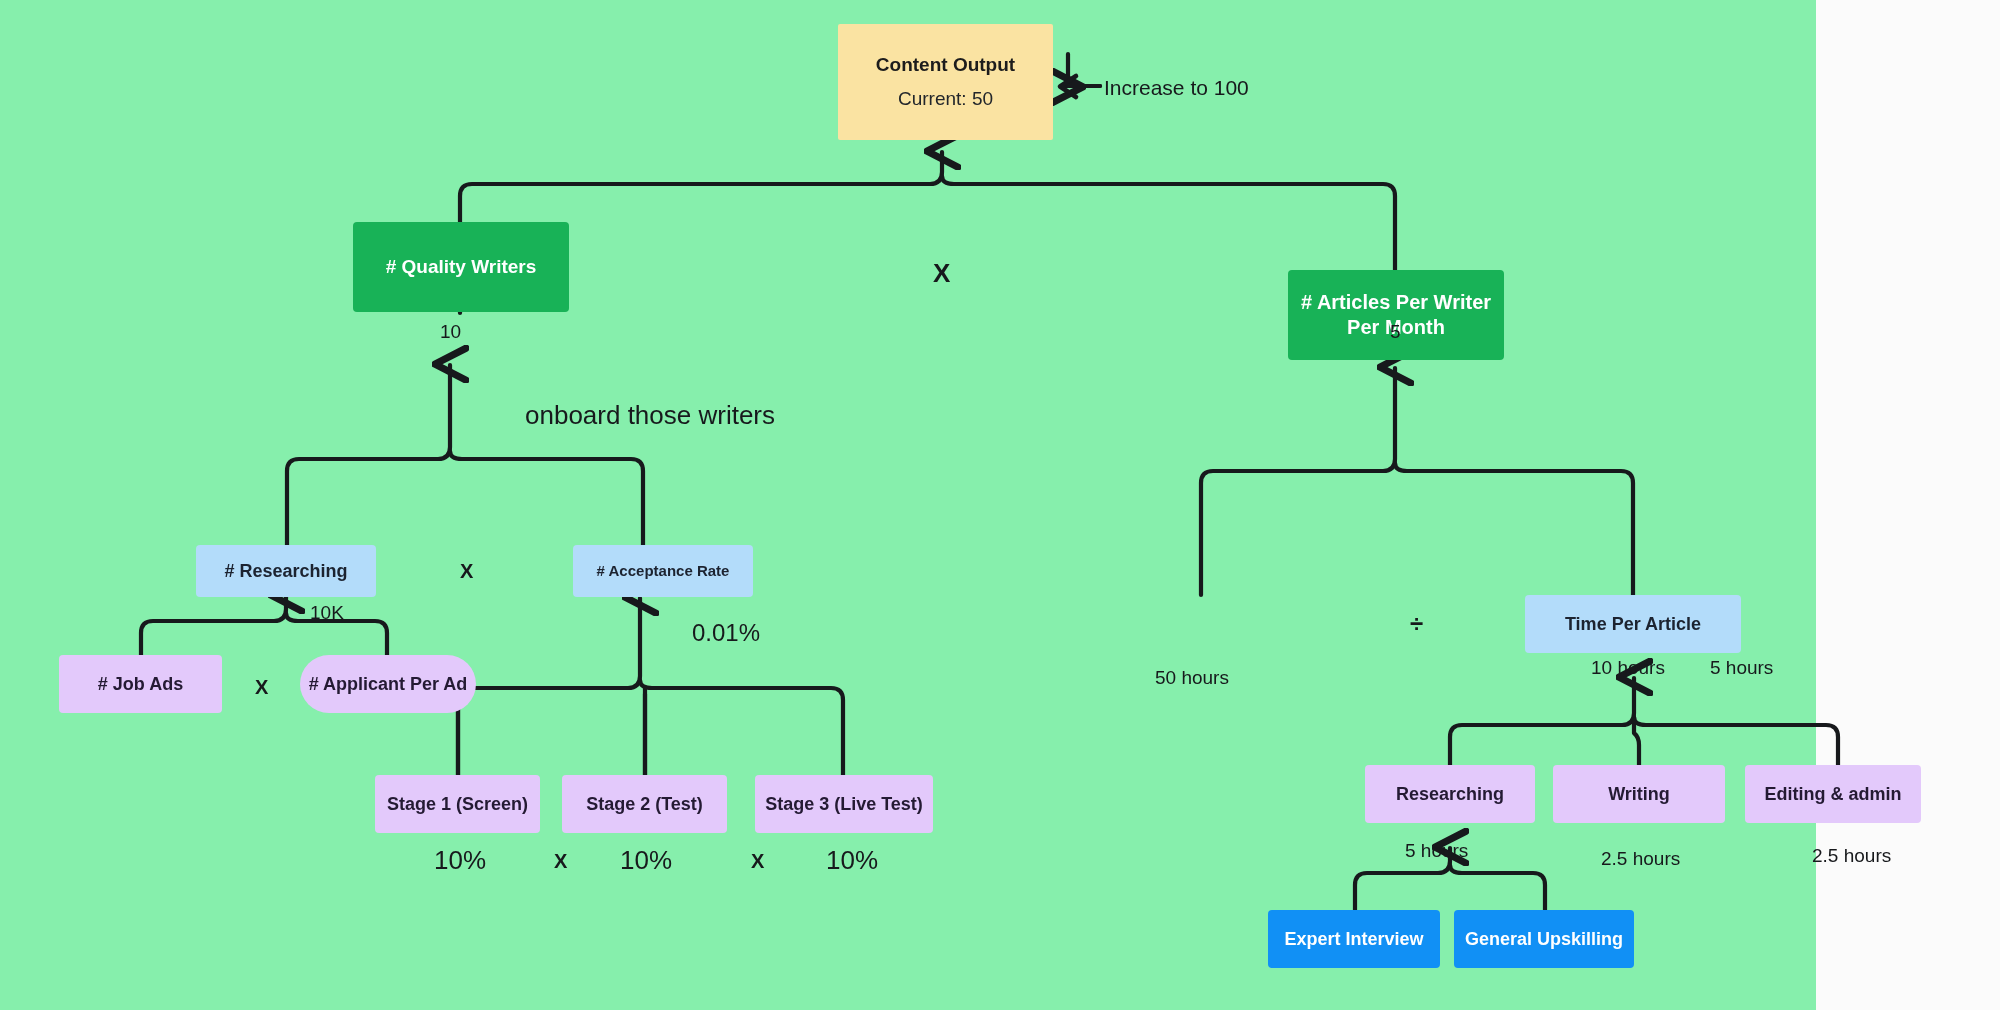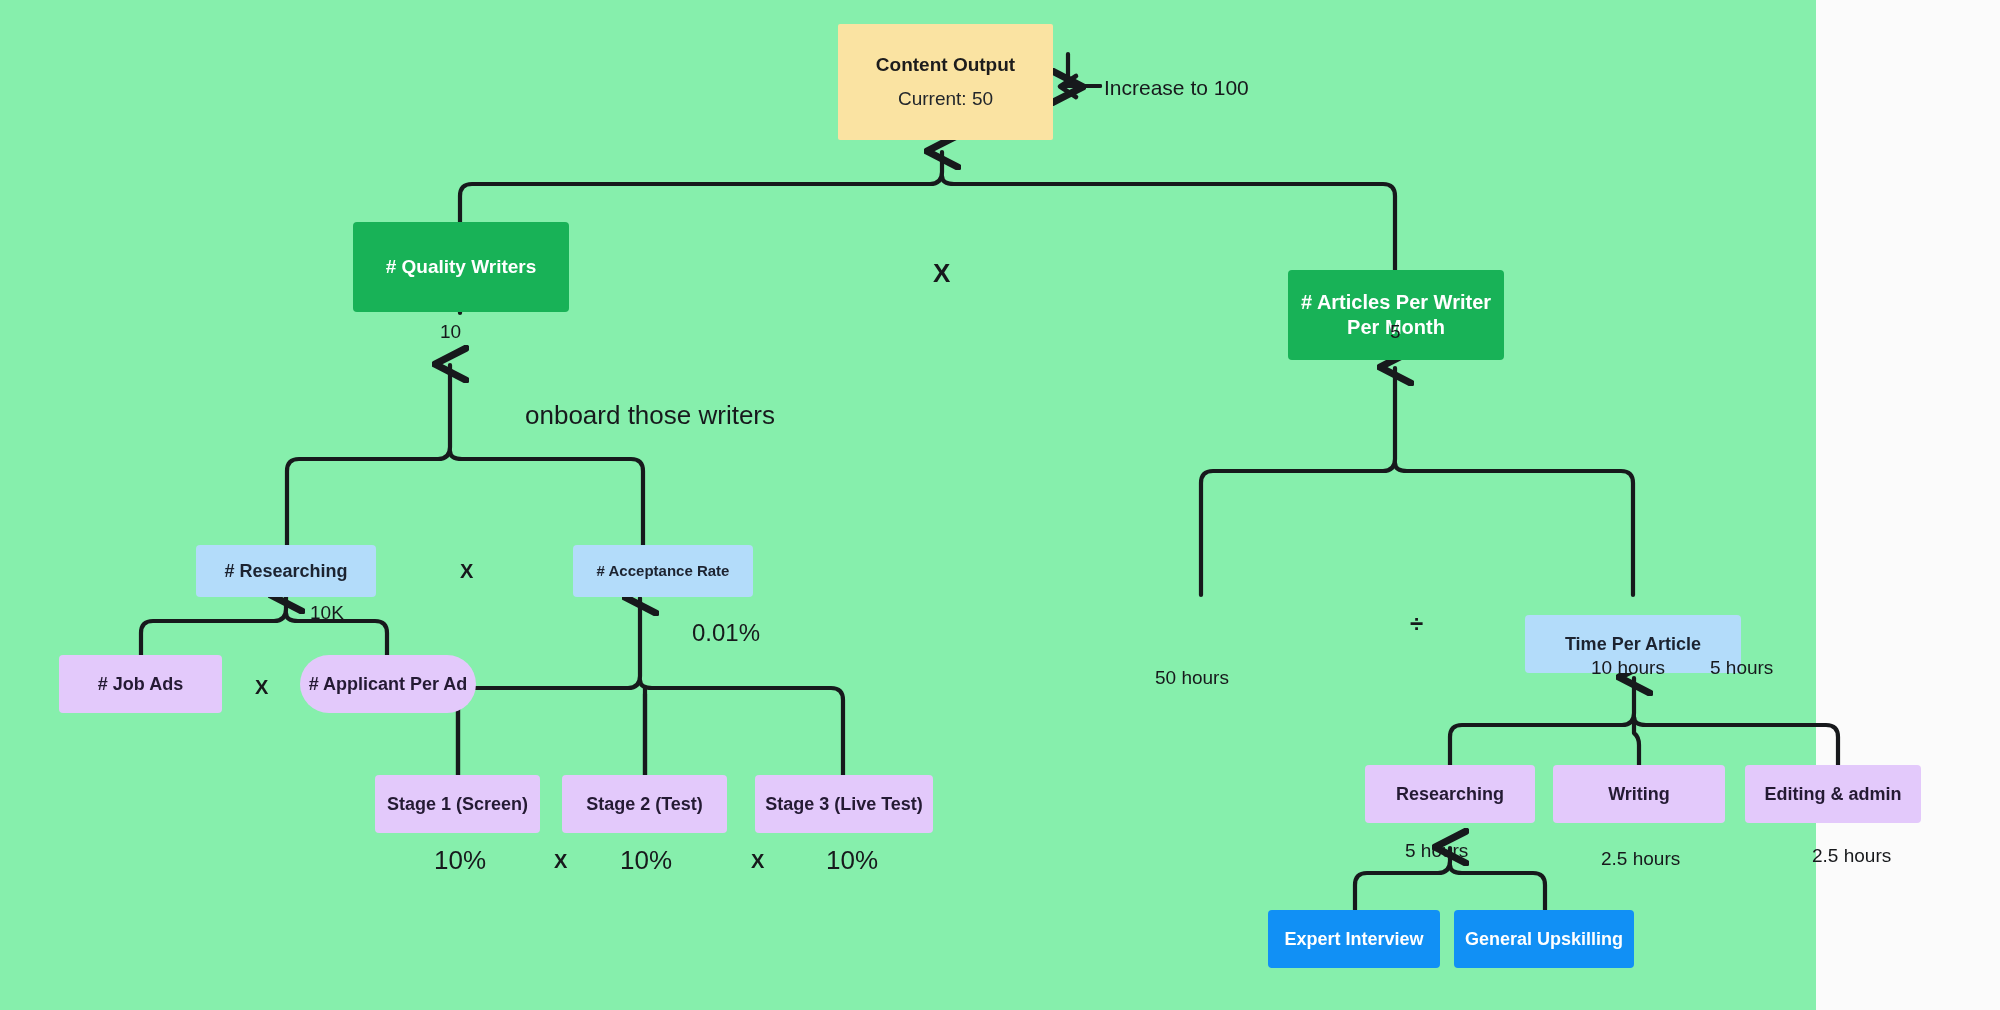--- a/index.html
+++ b/index.html
@@ -174,21 +174,21 @@
 
   <div class="node purple" style="left:755px; top:775px; width:178px; height:58px; font-size:18px;">
     <div class="title">Stage 3 (Live Test)</div>
   </div>
   <div class="label" style="left:826px; top:845px; font-size:26px;">10%</div>
 
   <div class="label" style="left:1155px; top:667px; font-size:19px;">50 hours</div>
 
   <div class="op" style="left:1410px; top:610px; font-size:24px;">÷</div>
 
-  <div class="node lblue" style="left:1525px; top:595px; width:216px; height:58px; font-size:18px;margin-top:20px;">
+  <div class="node lblue" style="left:1525px; top:595px; width:216px; height:58px; font-size:18px;">
     <div class="title">Time Per Article</div>
   </div>
   <div class="label" style="left:1591px; top:657px; font-size:19px;">10 hours</div>
   <div class="label" style="left:1710px; top:657px; font-size:19px;">5 hours</div>
 
   <div class="node purple" style="left:1365px; top:765px; width:170px; height:58px; font-size:18px;">
     <div class="title">Researching</div>
   </div>
   <div class="label" style="left:1405px; top:840px; font-size:19px;">5 hours</div>
 

